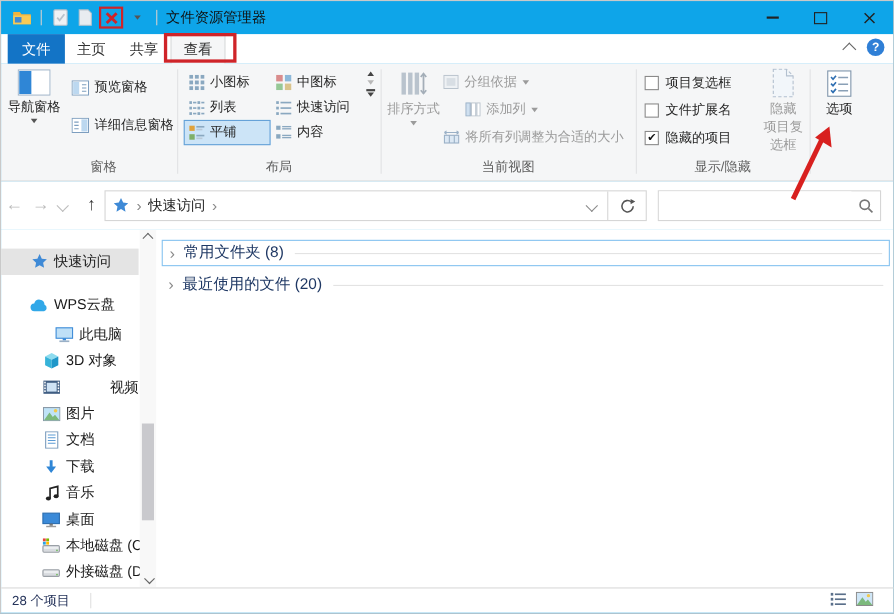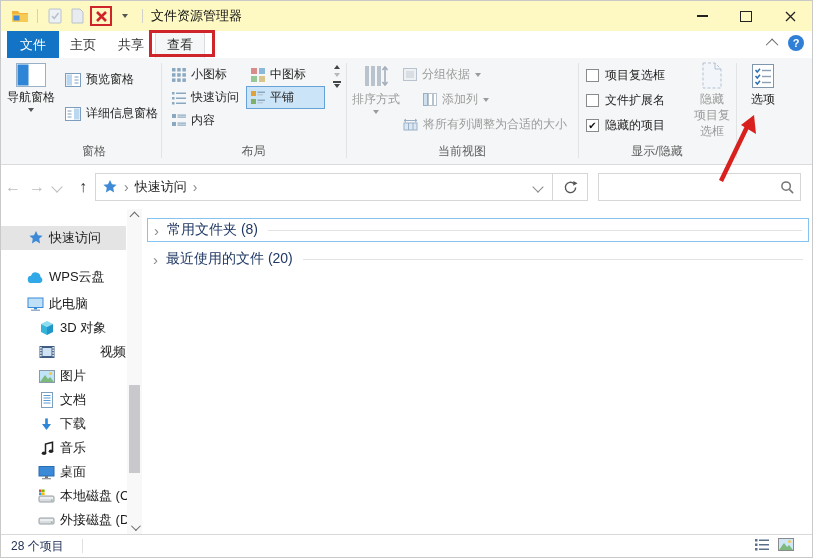--- a/index.html
+++ b/index.html
@@ -1,17 +1,17 @@
 <!DOCTYPE html>
 <html><head>
 <meta charset="utf-8">
 <style>
   html,body{margin:0;padding:0;}
   body{width:813px;height:558px;font-family:"Liberation Sans","DejaVu Sans",sans-serif;background:#fff;position:relative;overflow:hidden;font-size:12px;color:#222;}
-  .window{position:absolute;inset:0;border:1px solid #c9c9c9;box-sizing:border-box;background:#fef9c3;}
+  .window{position:absolute;inset:0;border:1px solid #c9c9c9;box-sizing:border-box;background:#0ea5e9;}
 
   
   .titlebar{position:absolute;top:0;left:0;right:0;height:30px;display:flex;align-items:center;padding-left:8px;}
   .tb-sep{width:1px;height:14px;background:#d0d0d0;margin:0 6px;}
   .qat-ic{display:inline-flex;align-items:center;justify-content:center;width:18px;height:18px;margin:0 2px;}
   .redx-box{display:inline-flex;align-items:center;justify-content:center;width:22px;height:20px;border:2px solid #cf2429;margin:0 2px;box-sizing:border-box;}
   .title-text{font-size:13px;color:#111;margin-left:2px;}
   .win-controls{position:absolute;right:0;top:0;height:30px;display:flex;}
   .win-btn{width:44px;height:30px;display:flex;align-items:center;justify-content:center;}
   .glyph-min{width:11px;height:1.5px;background:#222;}
@@ -206,20 +206,39 @@
             <rect x="8" y="0" width="6" height="6" fill="#8cb8d9"></rect>
             <rect x="0" y="8" width="6" height="6" fill="#96c896"></rect>
             <rect x="8" y="8" width="6" height="6" fill="#d9c48c"></rect>
           </svg>
         <span>中图标</span>
       </div>
       <div class="lay-item">
         <svg width="14" height="14" viewBox="0 0 14 14">
             <g fill="#8aa8c0">
               <rect x="0" y="1" width="2.5" height="2.5"></rect>
+              <rect x="3.5" y="1.5" width="3" height="1.5"></rect>
+              <rect x="7.5" y="1" width="2.5" height="2.5"></rect>
+              <rect x="11" y="1.5" width="3" height="1.5"></rect>
+              <rect x="0" y="6" width="2.5" height="2.5"></rect>
+              <rect x="3.5" y="6.5" width="3" height="1.5"></rect>
+              <rect x="7.5" y="6" width="2.5" height="2.5"></rect>
+              <rect x="11" y="6.5" width="3" height="1.5"></rect>
+              <rect x="0" y="11" width="2.5" height="2.5"></rect>
+              <rect x="3.5" y="11.5" width="3" height="1.5"></rect>
+              <rect x="7.5" y="11" width="2.5" height="2.5"></rect>
+              <rect x="11" y="11.5" width="3" height="1.5"></rect>
+            </g>
+          </svg>
+        <span>列表</span>
+      </div>
+      <div class="lay-item">
+        <svg width="14" height="14" viewBox="0 0 14 14">
+            <g fill="#8aa8c0">
+              <rect x="0" y="1" width="2.5" height="2.5"></rect>
               <rect x="4" y="1.5" width="10" height="1.5"></rect>
               <rect x="0" y="6" width="2.5" height="2.5"></rect>
               <rect x="4" y="6.5" width="10" height="1.5"></rect>
               <rect x="0" y="11" width="2.5" height="2.5"></rect>
               <rect x="4" y="11.5" width="10" height="1.5"></rect>
             </g>
           </svg>
         <span>快速访问</span>
       </div>
       <div class="lay-item selected">
@@ -389,21 +408,21 @@
       <span class="side-label">快速访问</span>
     </div>
     <div class="side-item" style="top:56px;">
       <span class="ic">
           <svg width="17" height="14" viewBox="0 0 17 14">
             <path d="M4.6 13a3.6 3.6 0 01-.5-7.2A4.8 4.8 0 0113.5 7a3.2 3.2 0 01-.4 6z" fill="#31a8e8"></path>
           </svg>
         </span>
       <span class="side-label">WPS云盘</span>
     </div>
-    <div class="side-item" style="top:83px;">
+    <div class="side-item" style="top:83px;margin-left:23px;">
       <span class="ic">
           <svg width="17" height="16" viewBox="0 0 17 16">
             <rect x="1" y="2" width="15" height="9.5" fill="#bfe0f7" stroke="#3b8ad8"></rect>
             <rect x="7" y="11.5" width="3" height="2" fill="#3b8ad8"></rect>
             <rect x="4" y="13.5" width="9" height="1.5" fill="#9ab0c6"></rect>
           </svg>
         </span>
       <span class="side-label">此电脑</span>
     </div>
     <div class="side-item lvl1" style="top:107px;">

